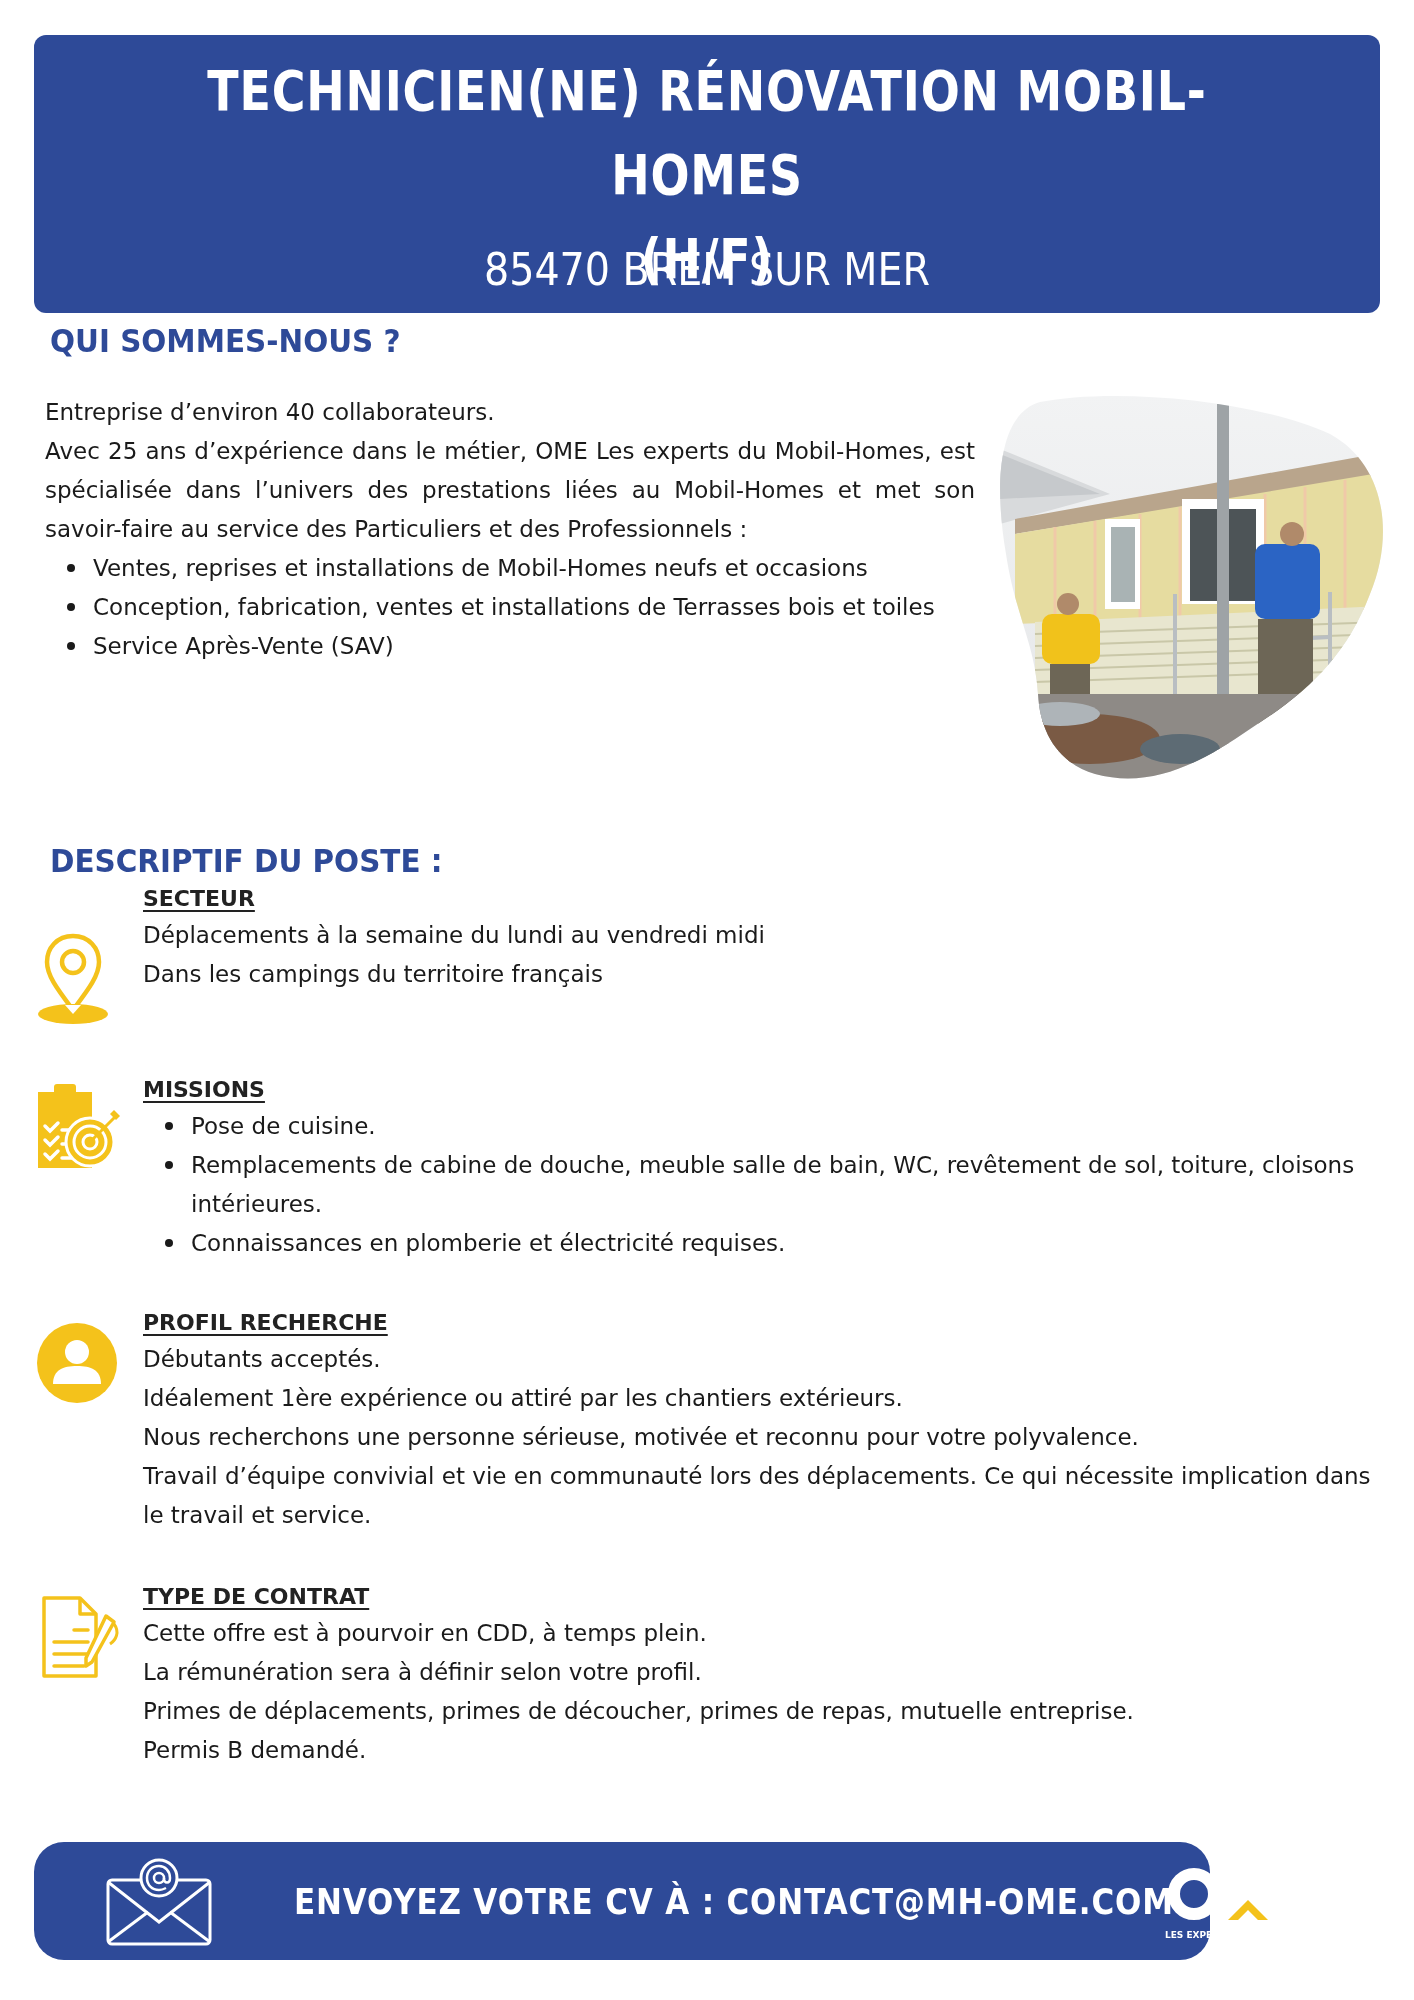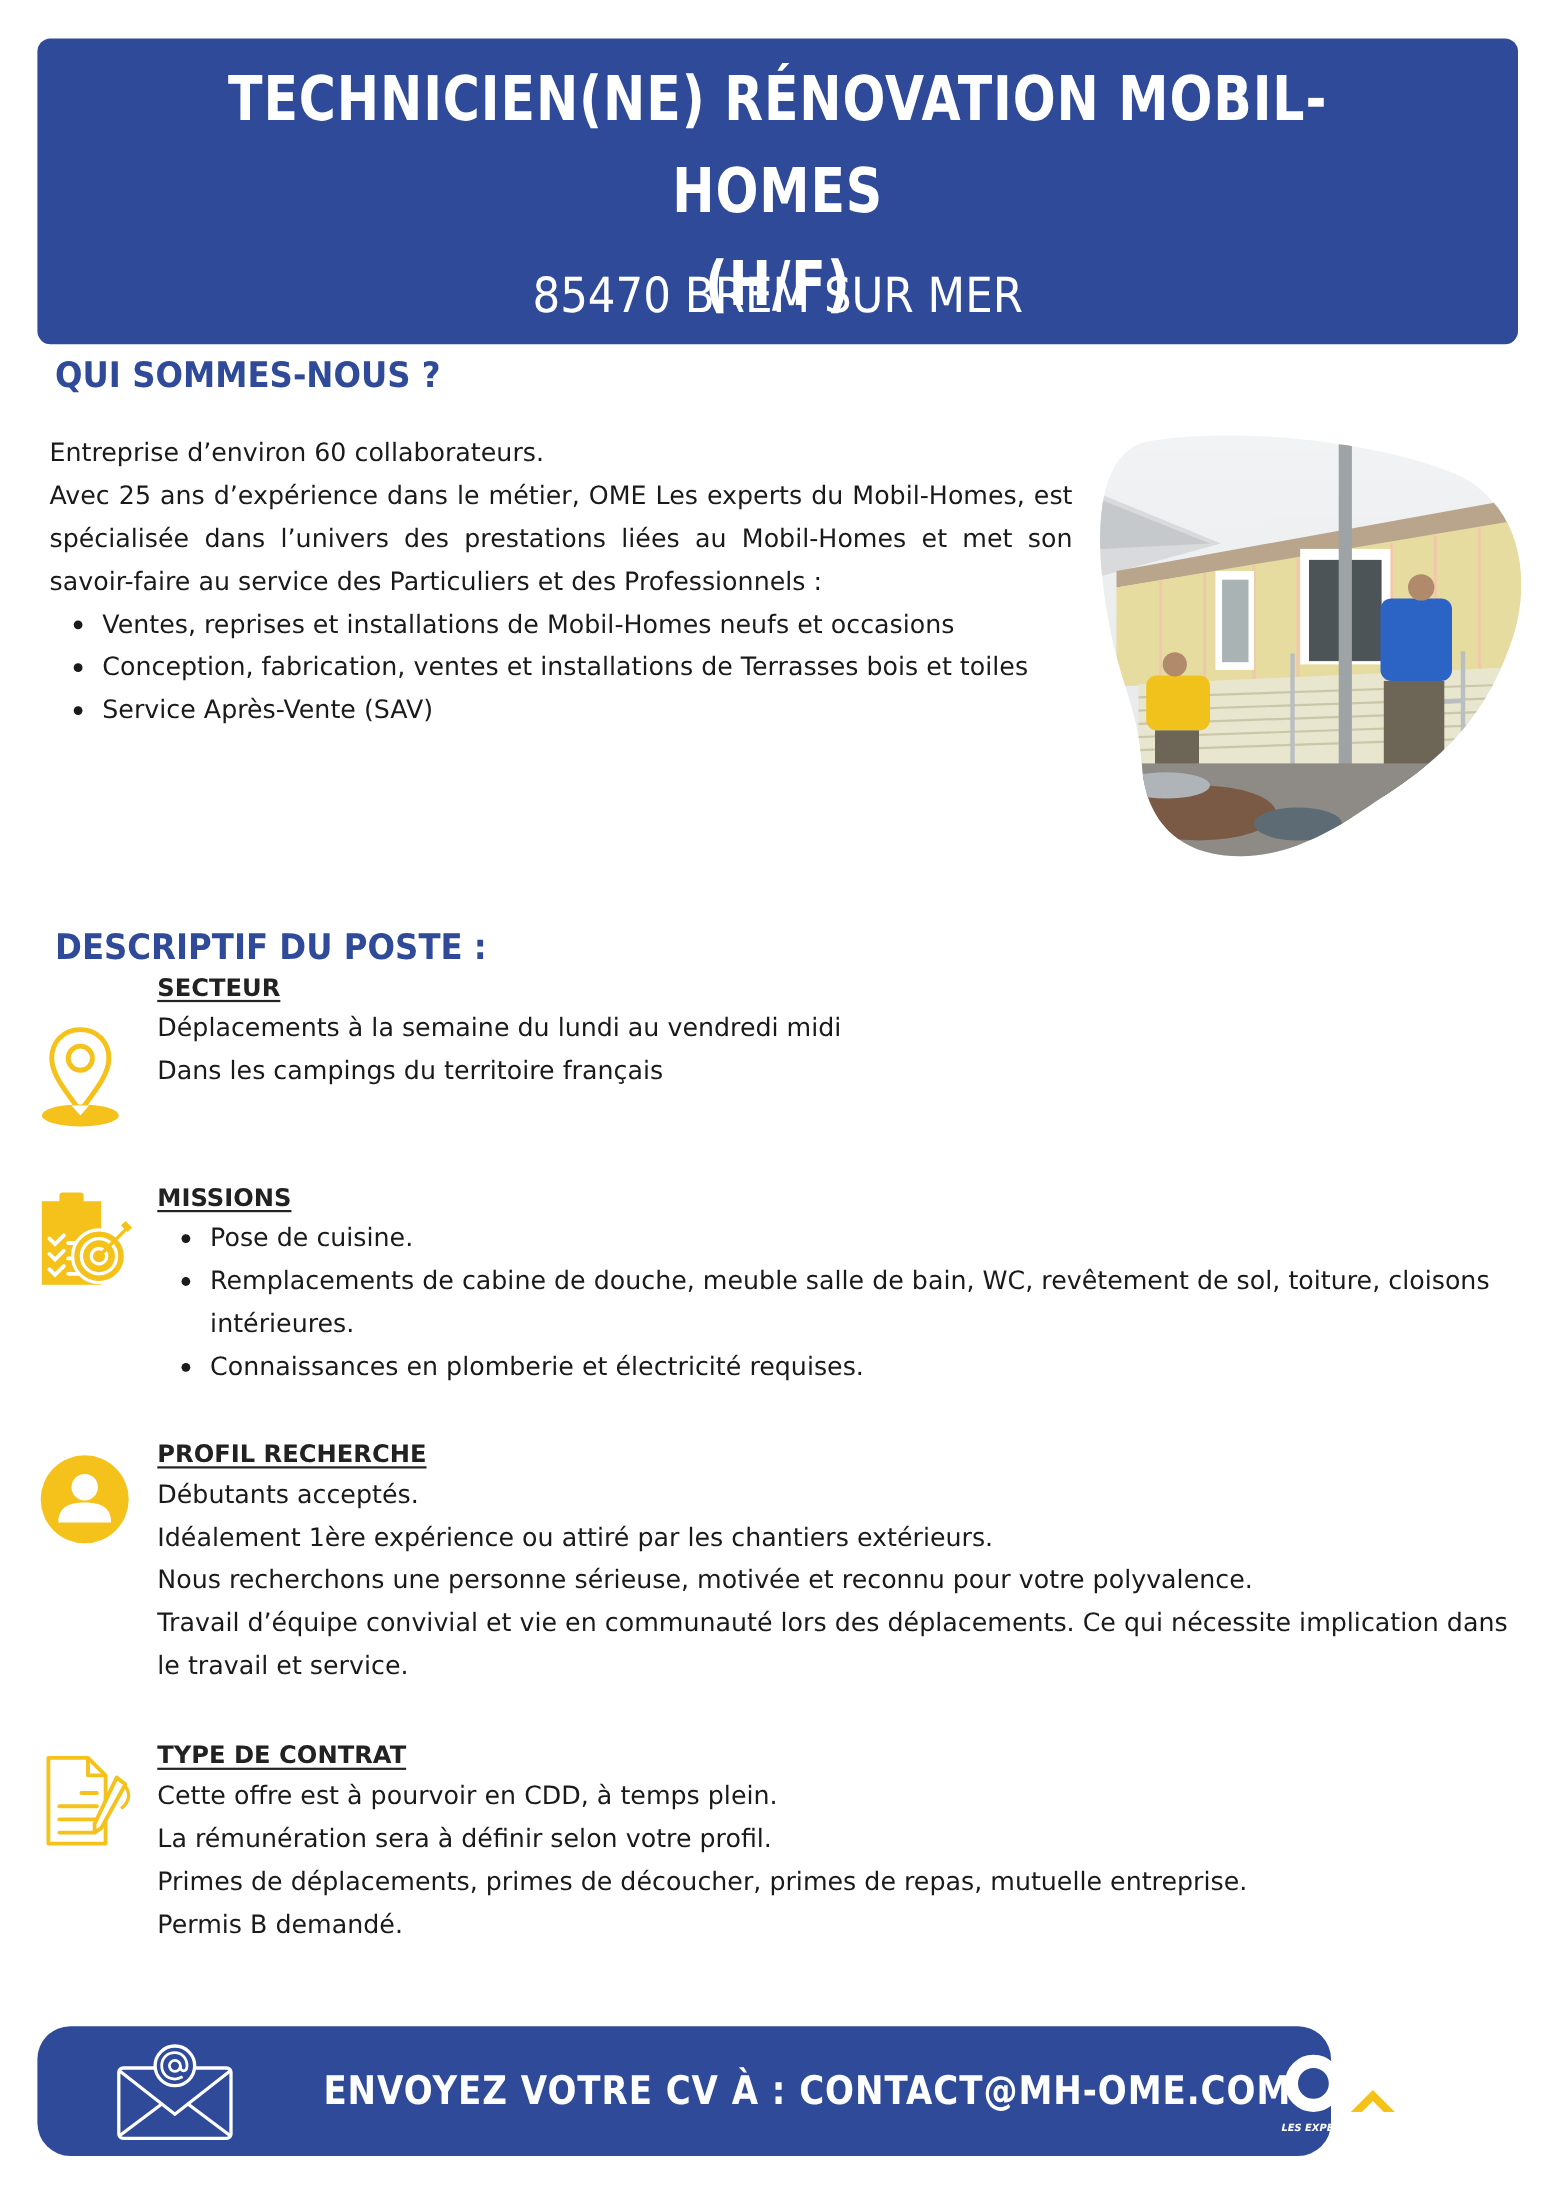--- a/index.html
+++ b/index.html
@@ -146,38 +146,37 @@
       text-align: center;
     }
     .logo .logo-tagline {
       font-family: "DejaVu Sans", sans-serif;
       font-weight: bold;
       font-size: 9px;
       line-height: 14px;
       color: #fff;
       margin-top: 2px;
       white-space: nowrap;
-      font-style: italic;
     }
   </style>
 </head>
 <body>
 
 <div class="header">
   <div class="title">
     <span>TECHNICIEN(NE) RÉNOVATION MOBIL-HOMES</span>
     <span>(H/F)</span>
   </div>
   <div class="location">85470 BREM SUR MER</div>
 </div>
 
 <div class="section-title" style="top: 322px;">QUI SOMMES-NOUS ?</div>
 
 <div class="about">
-  <p>Entreprise d’environ 60 collaborateurs.</p>
+  <p>Entreprise d’environ 40 collaborateurs.</p>
   <p>Avec 25 ans d’expérience dans le métier, OME Les experts du Mobil-Homes, est spécialisée dans l’univers des prestations liées au Mobil-Homes et met son savoir-faire au service des Particuliers et des Professionnels :</p>
   <ul>
     <li>Ventes, reprises et installations de Mobil-Homes neufs et occasions</li>
     <li>Conception, fabrication, ventes et installations de Terrasses bois et toiles</li>
     <li>Service Après-Vente (SAV)</li>
   </ul>
 </div>
 
 <div class="photo">
   <svg width="385" height="390" viewBox="0 0 385 390">

